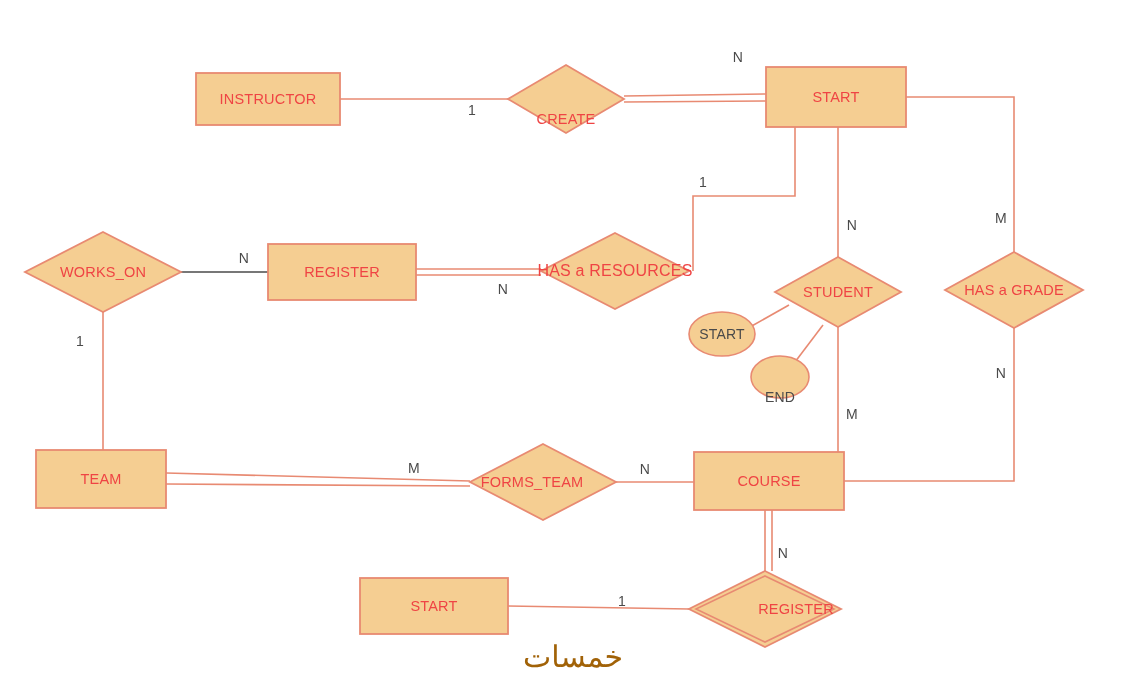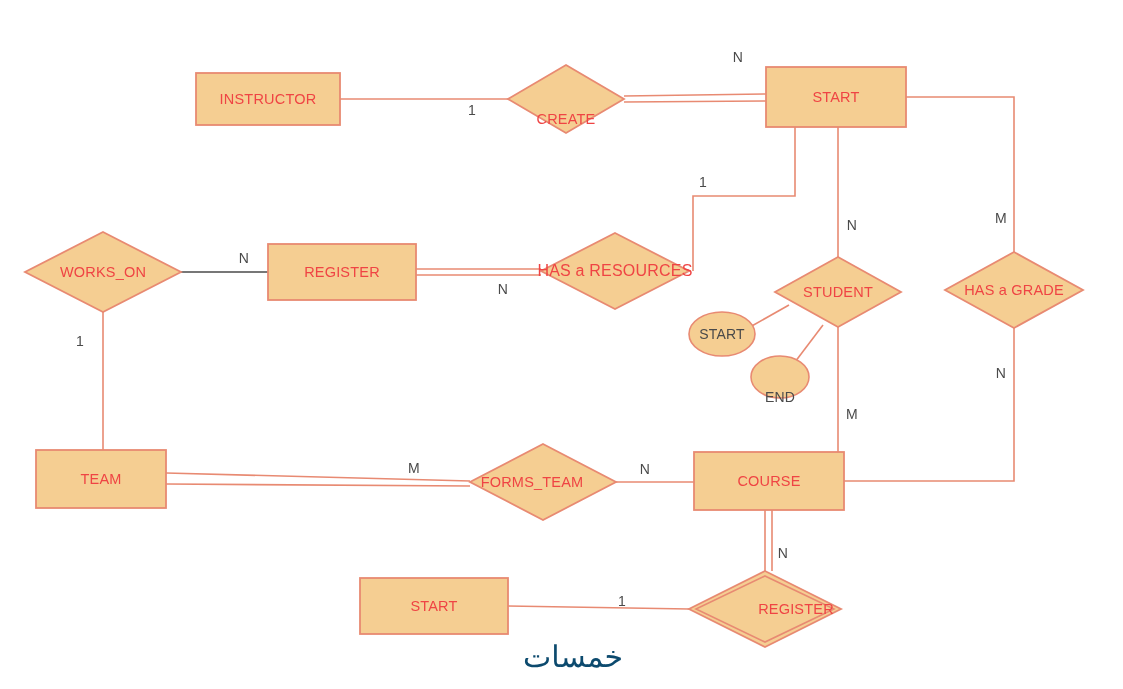--- a/index.html
+++ b/index.html
@@ -29,21 +29,21 @@
     justify-content: center;
     color: #ef4444;
     font-size: 14.5px;
     letter-spacing: 0.2px;
     white-space: nowrap;
     pointer-events: none;
   }
   .card-label { font-size: 14px; color: #4a4a4a; }
   .watermark {
     position: absolute;
-    color: #0c4a6e;
+    color: #a16207;
     font-size: 30px;
     letter-spacing: 1px;
     user-select: none;
   }
 </style>
 </head>
 <body>
 
 <div id="canvas">
 

